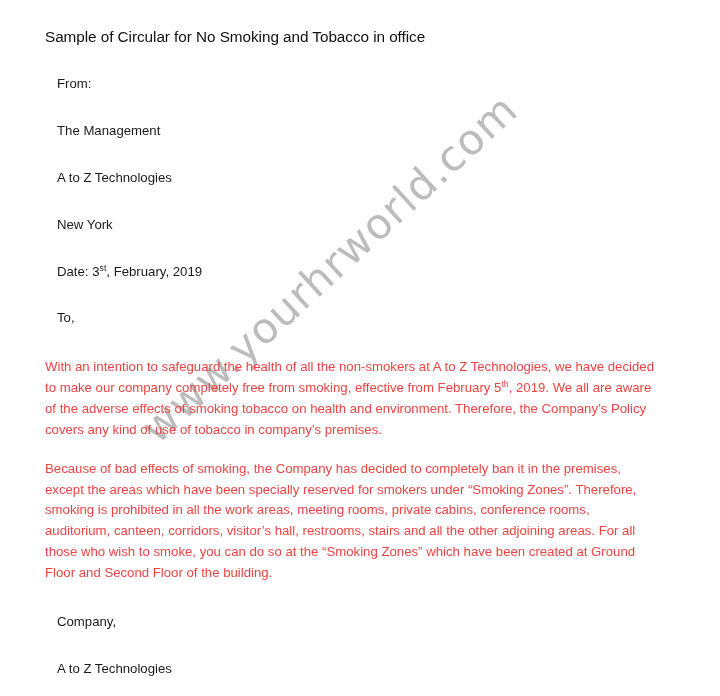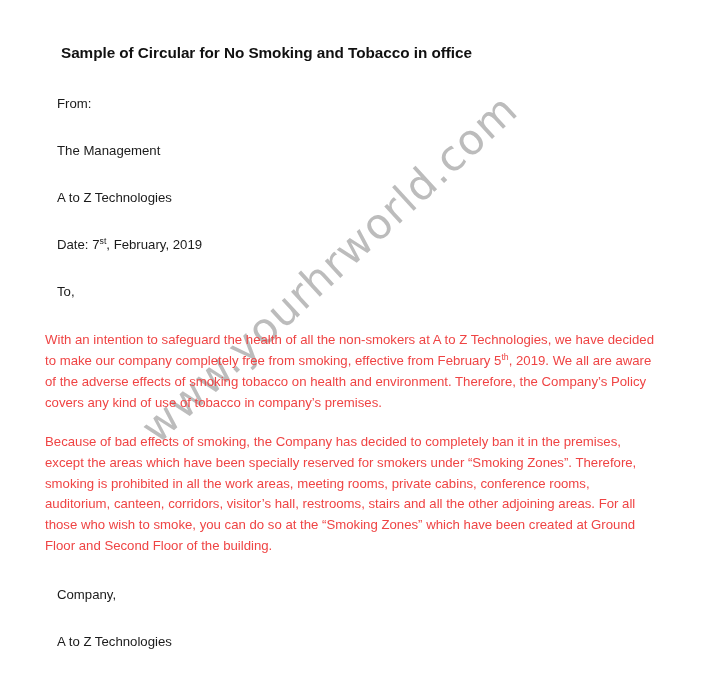--- a/index.html
+++ b/index.html
@@ -56,23 +56,23 @@
     position: absolute;
     z-index: 2;
     left: 45px;
     top: 0;
     width: 618px;
     height: 696px;
   }
 
   .doc-title {
     font-size: 15.3px;
-    font-weight: bold;
+    font-weight: normal;
     color: #111111;
-    margin: 16px;
+    margin: 0;
     padding-top: 28px;
     letter-spacing: -0.05px;
     line-height: 1.2;
   }
 
   .line {
     font-size: 13.2px;
     line-height: 1.35;
     margin: 12px;
     padding-top: 17px;
@@ -107,22 +107,23 @@
   <div class="doc">
 
     <h1 class="doc-title">Sample of Circular for No Smoking and Tobacco in office</h1>
 
     <p class="line">From:</p>
 
     <p class="line">The Management</p>
 
     <p class="line">A to Z Technologies</p>
 
+    <p class="line">New York</p>
 
-    <p class="line"><span>Date: 7</span><sup>st</sup><span>, February, 2019</span></p>
+    <p class="line"><span>Date: 3</span><sup>st</sup><span>, February, 2019</span></p>
 
     <p class="line">To,</p>
 
 
     <p class="para"><span>With an intention to safeguard the health of all the non-smokers at A to Z Technologies, we have decided to make our company completely free from smoking, effective from February 5</span><sup>th</sup><span>, 2019. We all are aware of the adverse effects of smoking tobacco on health and environment. Therefore, the Company’s Policy covers any kind of use of tobacco in company’s premises.</span></p>
 
     <p class="para">Because of bad effects of smoking, the Company has decided to completely ban it in the premises, except the areas which have been specially reserved for smokers under “Smoking Zones”. Therefore, smoking is prohibited in all the work areas, meeting rooms, private cabins, conference rooms, auditorium, canteen, corridors, visitor’s hall, restrooms, stairs and all the other adjoining areas. For all those who wish to smoke, you can do so at the “Smoking Zones” which have been created at Ground Floor and Second Floor of the building.</p>
 
 
     <p class="line">Company,</p>

